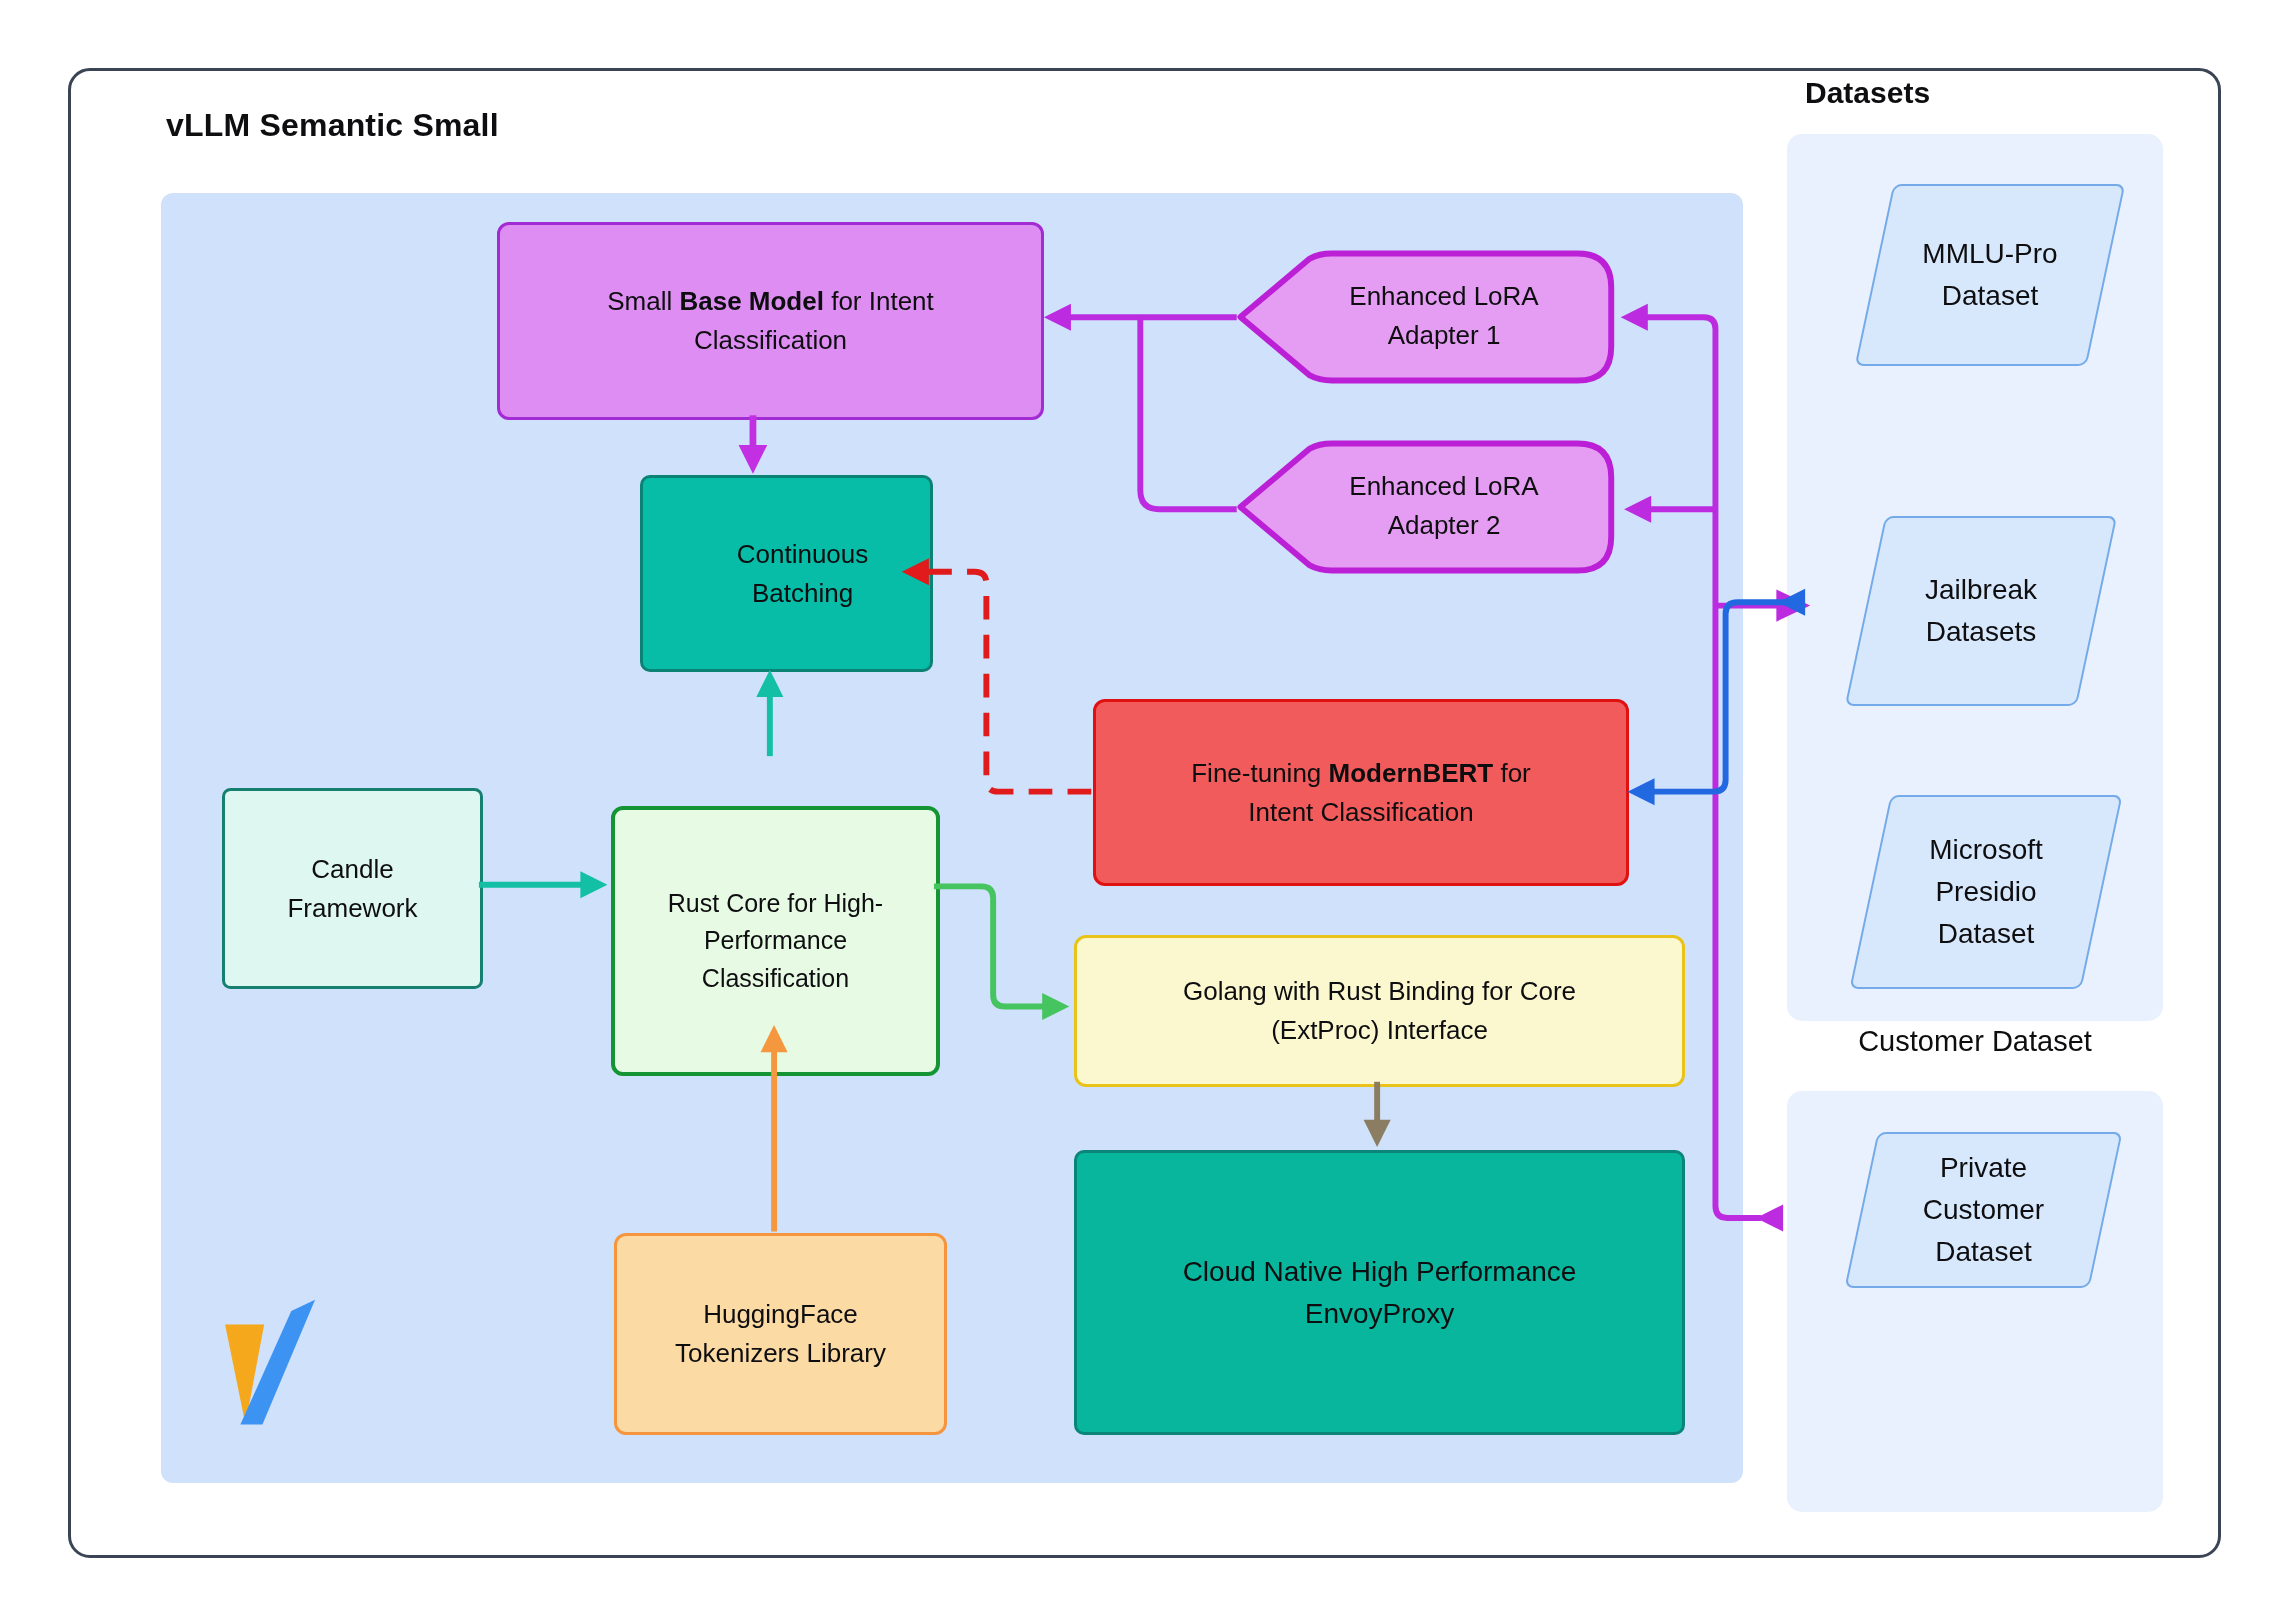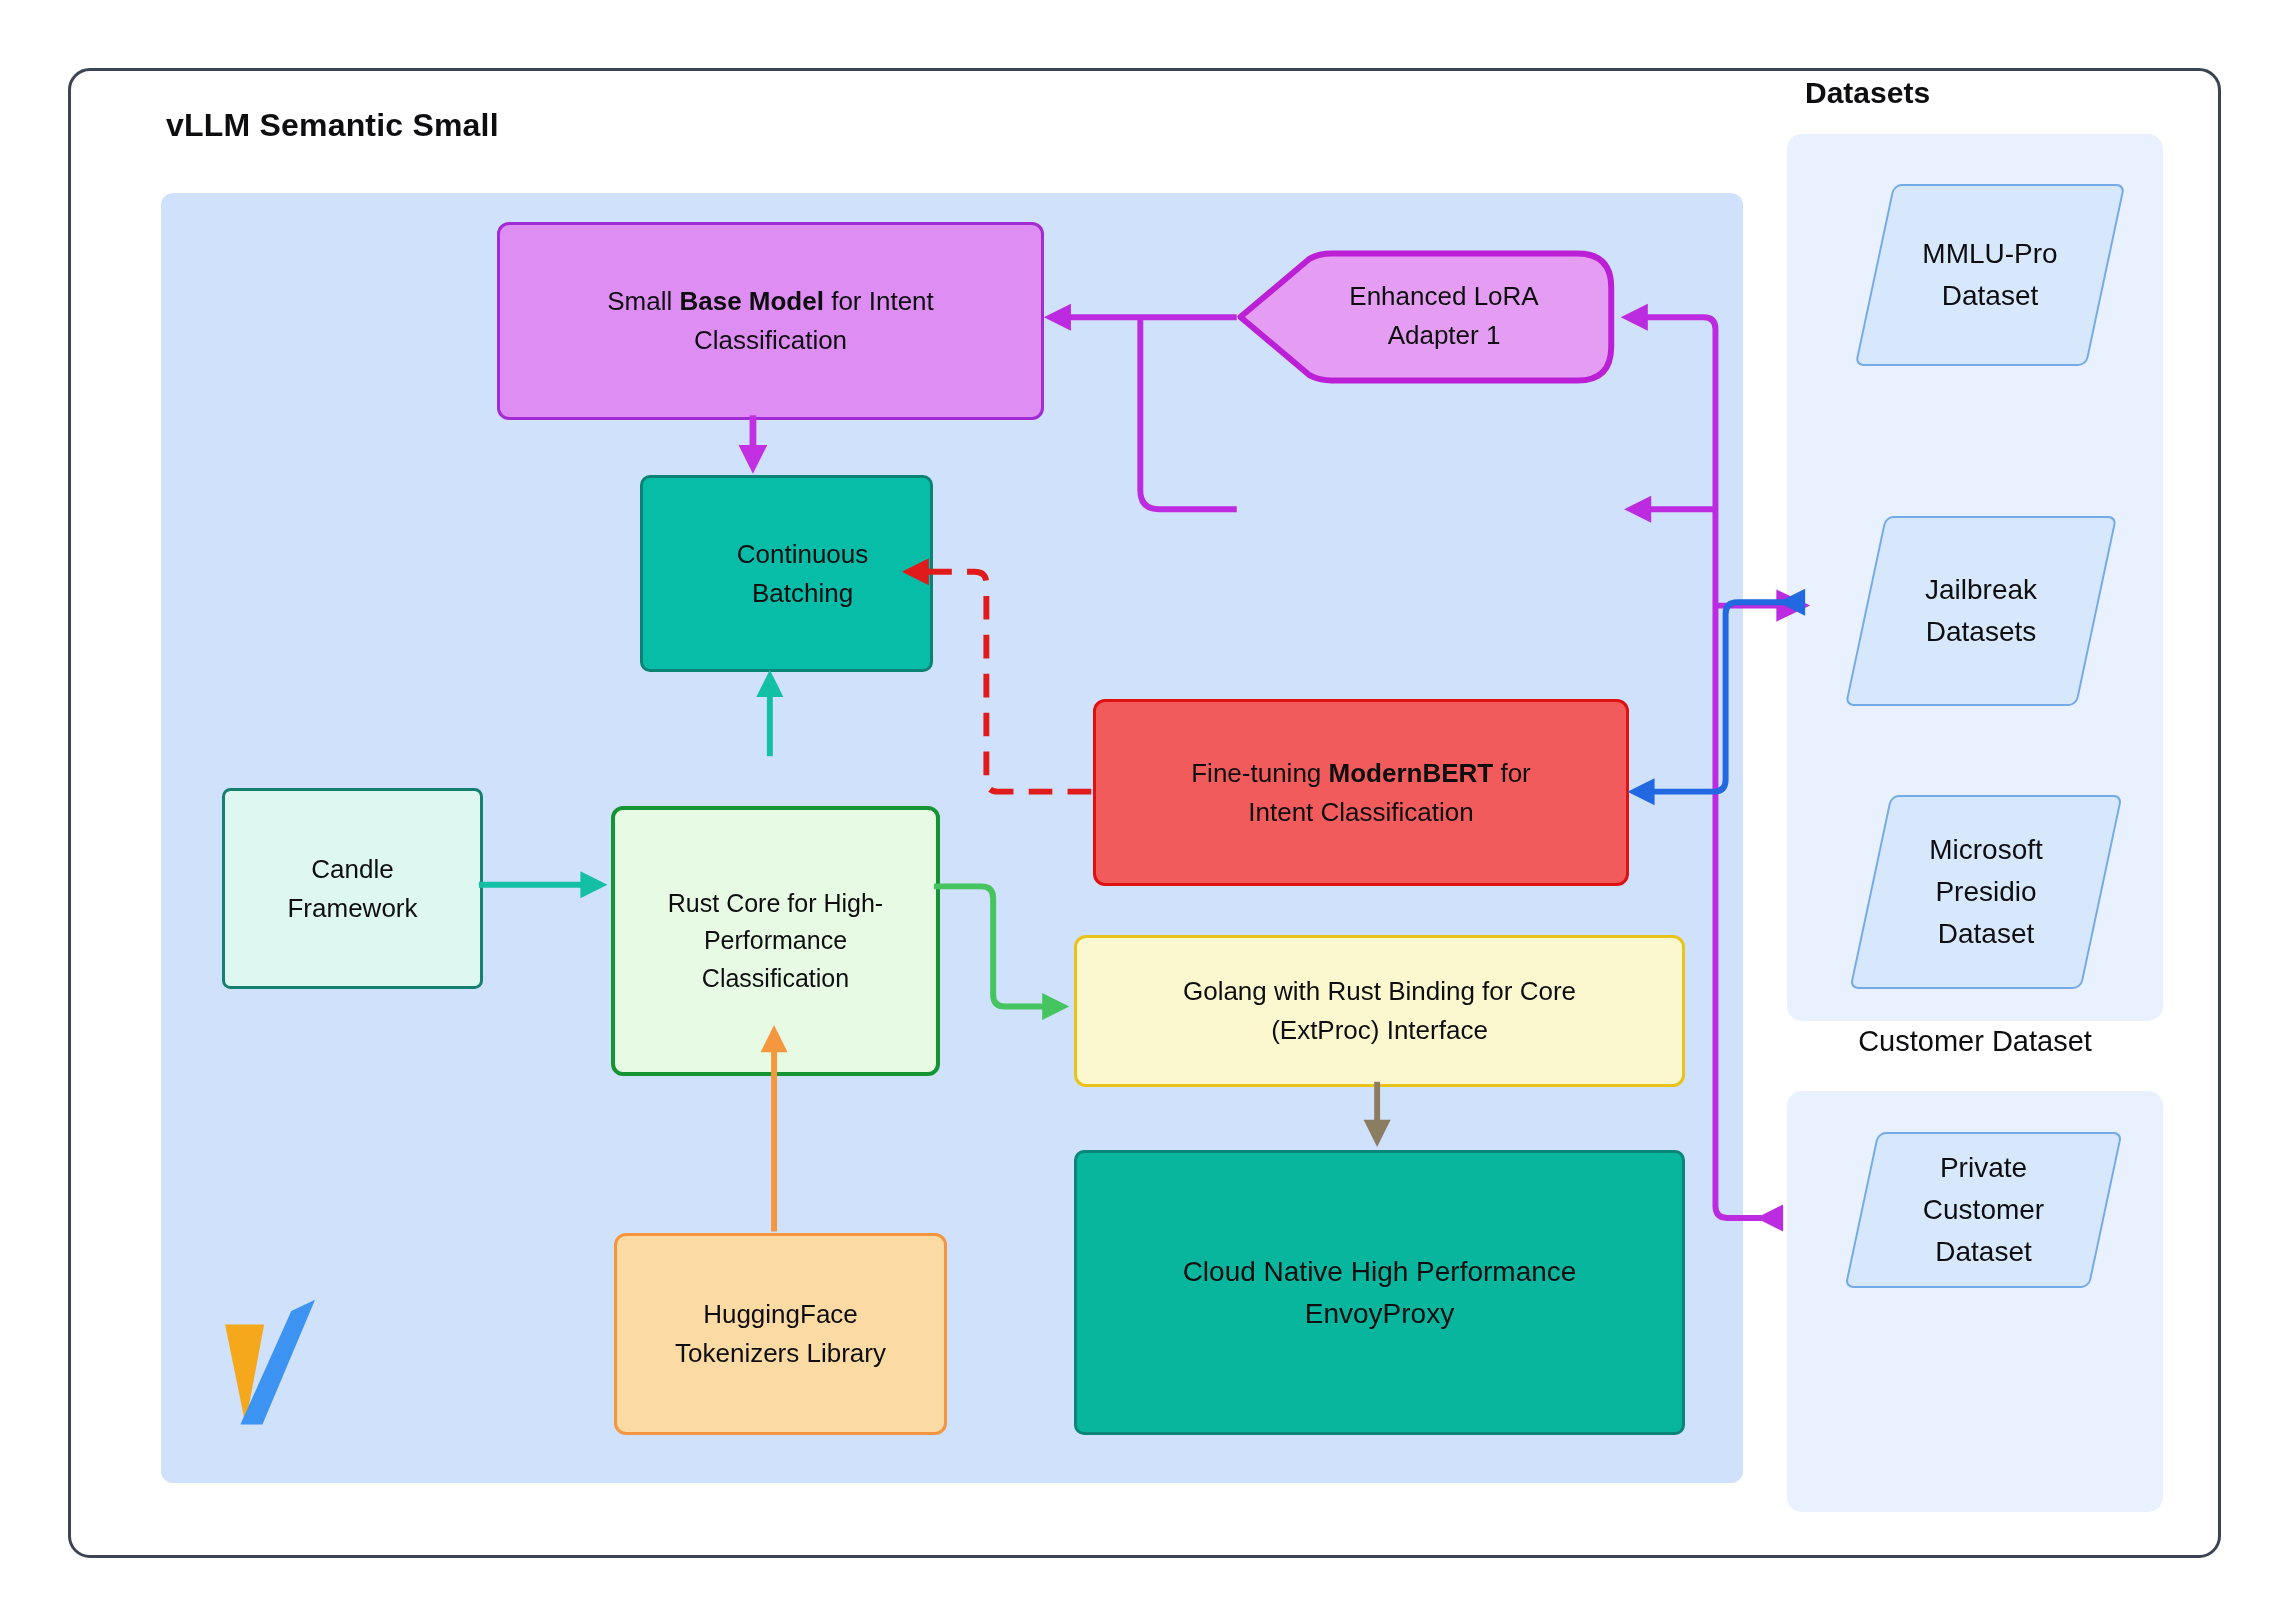--- a/index.html
+++ b/index.html
@@ -104,20 +104,26 @@
     <div class="txt"><span>Small </span><b>Base Model</b><span> for Intent Classification</span></div>
   </div>
 
   <div class="adapter a1">
     <svg width="381" height="134" viewBox="0 0 450 158">
       <path d="M 4 79 L 86 10 Q 97 4 112 4 L 402 4 Q 442 4 442 44 L 442 114 Q 442 154 402 154 L 112 154 Q 97 154 86 148 Z" fill="#e49df2" stroke="#bb1fd6" stroke-width="7" stroke-linejoin="round"></path>
     </svg>
     <div class="txt">Enhanced LoRA Adapter 1</div>
   </div>
 
+  <div class="adapter a2">
+    <svg width="381" height="134" viewBox="0 0 450 158">
+      <path d="M 4 79 L 86 10 Q 97 4 112 4 L 402 4 Q 442 4 442 44 L 442 114 Q 442 154 402 154 L 112 154 Q 97 154 86 148 Z" fill="#e49df2" stroke="#bb1fd6" stroke-width="7" stroke-linejoin="round"></path>
+    </svg>
+    <div class="txt">Enhanced LoRA Adapter 2</div>
+  </div>
 
   <div class="node cbatch">
     <div class="txt">Continuous Batching</div>
   </div>
 
   <div class="node candle">
     <div class="txt">Candle Framework</div>
   </div>
 
   <div class="node modernbert rounded">

